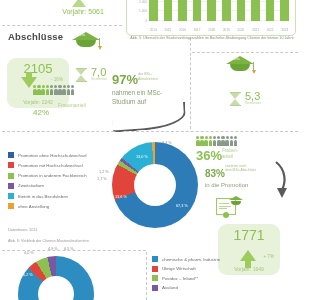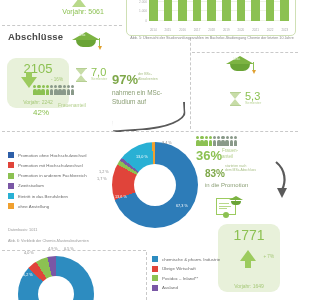--- a/index.html
+++ b/index.html
@@ -120,21 +120,21 @@
   }
 
   
   #cert { position: absolute; left: 216px; top: 196px; width: 30px; height: 24px; }
   #cert .page { position: absolute; left: 0; top: 2px; width: 20px; height: 17px; background: #fff; border: 1px solid #9ccb5e; }
   #cert .ln { position: absolute; height: 1px; background: #b8d98a; }
   #cert .seal { position: absolute; left: 7px; top: 16px; width: 6px; height: 6px; border-radius: 50%; background: #8cc152; }
   #cert .minicap { position: absolute; left: 13px; top: 0; }
 
   
-  #prom-card { left: 218px; top: 224px; width: 62px; height: 68px; }
+  #prom-card { left: 218px; top: 224px; width: 62px; height: 51px; }
   .arr-up { position: absolute; left: 22px; top: 26px; width: 0; height: 0;
     border-left: 8px solid transparent; border-right: 8px solid transparent; border-bottom: 11px solid #9ccb5e; }
   .arr-up-stem { position: absolute; left: 27px; top: 36px; width: 6px; height: 8px; background: #9ccb5e; }
 
   
   #verbleib-title { position: absolute; left: 8px; top: 138px; }
   #legend1 { position: absolute; left: 8px; top: 152px; }
   .lg-row { display: flex; align-items: center; margin-bottom: 4.3px; }
   .lg-sw { width: 6px; height: 6px; margin-right: 4px; flex: 0 0 auto; }
   .lg-tx { font-size: 4.4px; color: #6b6b6b; }

